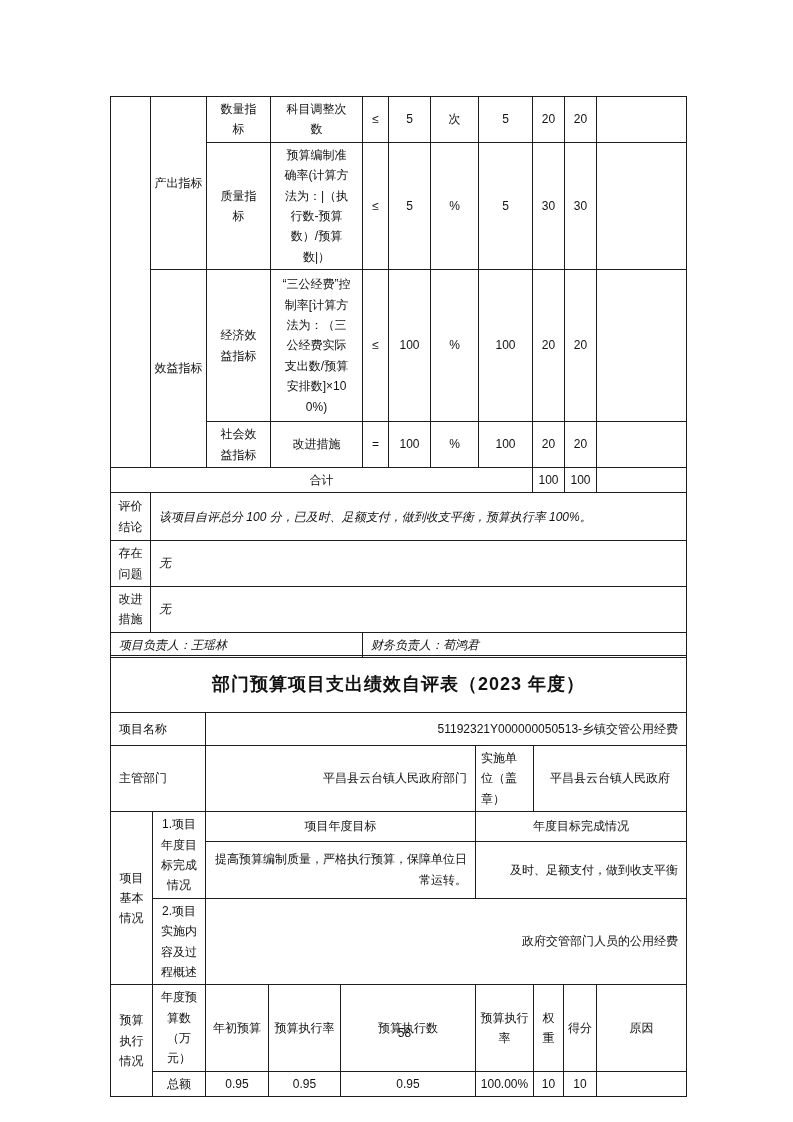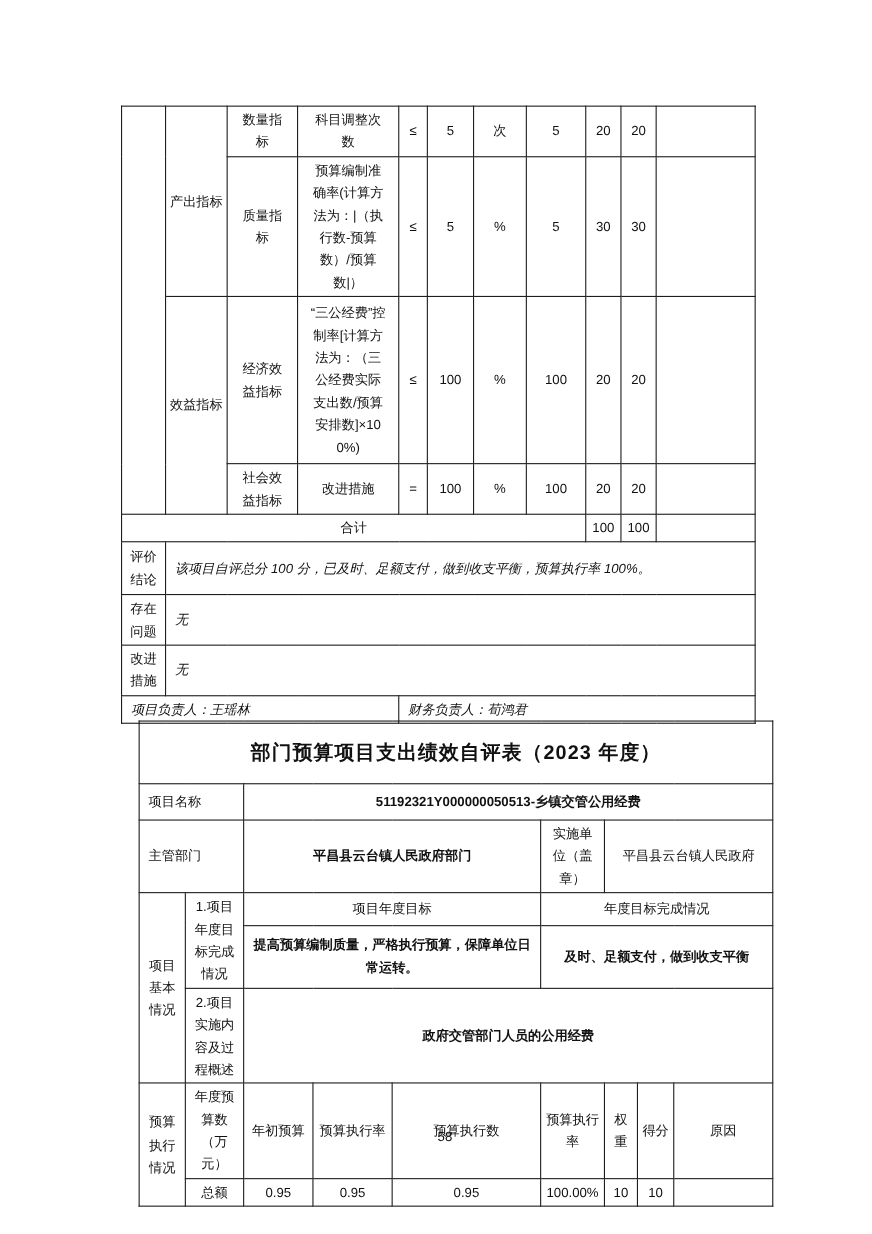--- a/index.html
+++ b/index.html
@@ -31,30 +31,30 @@
     overflow: hidden;
   }
   
   .t1 { left: 110px; top: 96px; width: 576px; }
   .t1 td.cat   { padding: 2px; }
   .t1 td.type  { padding: 2px 10px; }
   .t1 td.name  { padding: 2px 11px; }
   .t1 td.free  { text-align: left; padding: 2px 8px; font-style: italic; }
   .t1 td.lbl   { padding: 2px 4px; }
   
-  .t2 { left: 126px; top: 655px; width: 576px; }
+  .t2 { left: 110px; top: 655px; width: 576px; }
   .t2 td.title-cell {
     font-size: 18px;
     font-weight: bold;
     letter-spacing: 1px;
   }
   .t2 td.lbl   { text-align: left; padding: 2px 8px; }
-  .t2 td.free  { text-align: center; padding: 2px 8px; font-weight: bold; }
+  .t2 td.free  { text-align: right; padding: 2px 8px; }
   .t2 td.vlabel { padding: 2px 4px; }
-  .t2 td.stamp  { text-align: center; padding: 2px 5px; }
+  .t2 td.stamp  { text-align: left; padding: 2px 5px; }
   .t2 td.hdr    { padding: 2px 4px; }
   .page-number {
     position: absolute;
     left: 16px; right: 0;
     top: 1026px;
     text-align: center;
     font-size: 12px;
     color: #111111;
   }
 </style>

